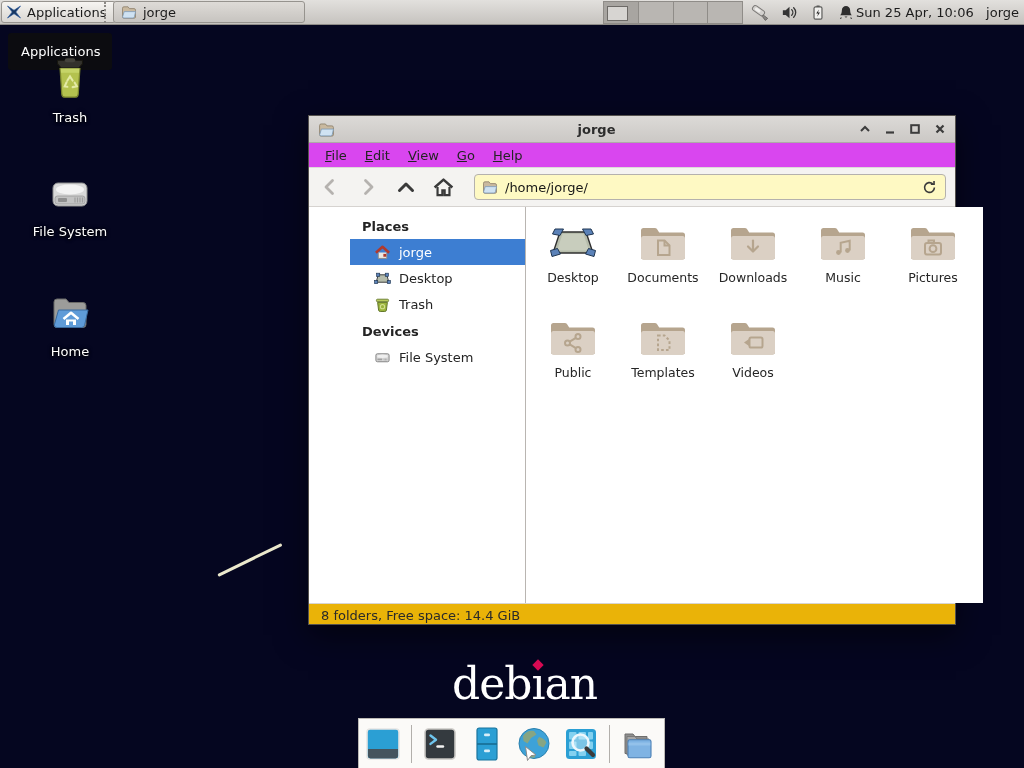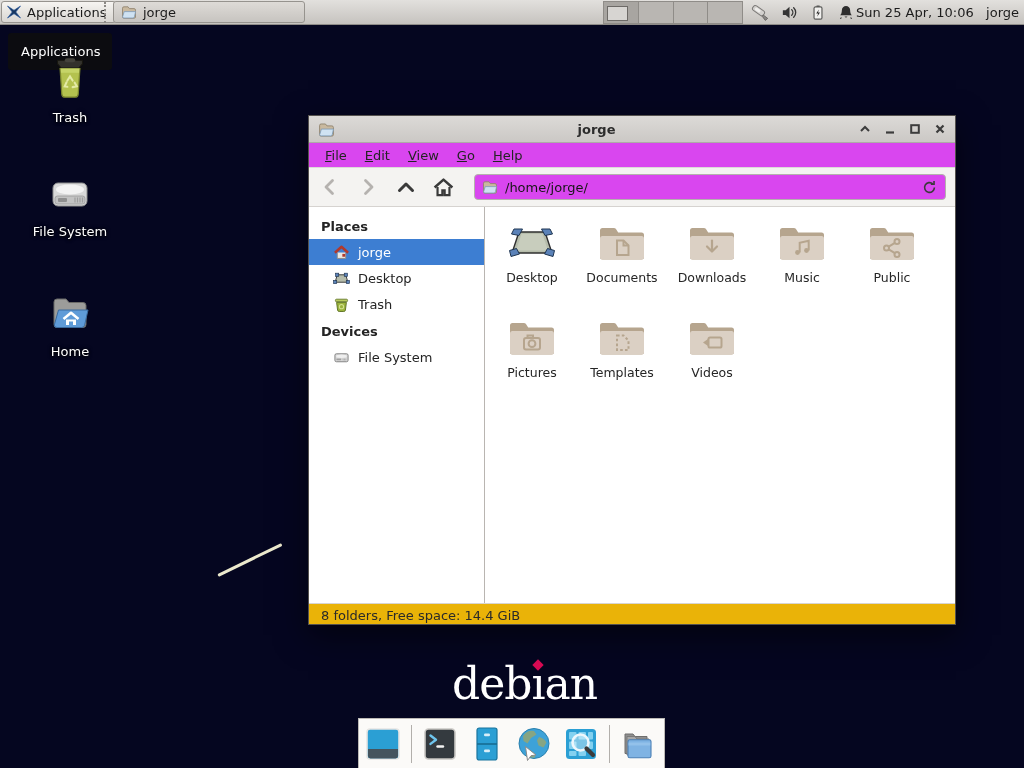--- a/index.html
+++ b/index.html
@@ -97,31 +97,31 @@
   }
   .menu-item { padding:3px 9px; color:#242424; display:inline-block; }
   .menu-item::first-letter { text-decoration:underline; }
 
   .toolbar {
     height:39px; background:#f4f3f1; border-bottom:1px solid #d6d3d0;
     display:flex; align-items:center; padding:0 9px; gap:15px; flex:0 0 auto;
   }
   .tool-btn { width:23px; height:23px; display:flex; align-items:center; justify-content:center; }
   .pathbar {
-    flex:1; height:26px; margin-left:4px; background:#d946ef;
+    flex:1; height:26px; margin-left:4px; background:#fef9c3;
     border:1px solid #b4b1ad; border-radius:4px;
     display:flex; align-items:center; gap:7px; padding:0 7px;
     color:#161616;
   }
   .pathbar .reload { margin-left:auto; }
 
   .win-body { flex:1; display:flex; min-height:0; }
   .sidebar {
     width:176px; flex:0 0 auto; border-right:1px solid #b9b5b1;
-    padding-top:5px; background:#fff;
+    padding-top:5px; background:#fff;margin-left:41px;
   }
   .side-header { font-weight:bold; color:#242424; padding:7px 12px 5px 12px; }
   .side-item {
     display:flex; align-items:center; gap:8px; padding:4px 8px 4px 24px;
     color:#242424; height:26px;
   }
   .side-item.selected { background:#3d7ed2; color:#fff; }
 
   .files-area { flex:1; position:relative; background:#fff; padding:14px 0 0 2px; }
   .files-grid { display:flex; flex-wrap:wrap; width:455px; }
@@ -477,44 +477,44 @@
             </svg>
           </span>
           <span class="f-label">Music</span>
         </div>
 
         <div class="file-cell">
           <span>
             <svg width="52" height="42" viewBox="0 0 52 42">
               <path d="M4 9.5 q0-2.5 2.5-2.5 h11 q2 0 2.8 1.4 l1.9 3.1 H45.5 q2.5 0 2.5 2.5 V36 q0 2.5-2.5 2.5 H6.5 Q4 38.5 4 36 Z" fill="#b6a58e"></path>
               <rect x="4" y="15" width="44" height="23.5" rx="2.5" fill="#dbd0c4"></rect>
+              <g stroke="#b6a58e" stroke-width="2" fill="none">
+                <path d="M21.5 22 v-2.5 h5.5 v2.5"></path>
+                <rect x="18" y="22" width="16" height="11.5" rx="2"></rect>
+                <circle cx="26" cy="27.7" r="3.4"></circle>
+              </g>
+            </svg>
+          </span>
+          <span class="f-label">Pictures</span>
+        </div>
+
+        <div class="file-cell">
+          <span>
+            <svg width="52" height="42" viewBox="0 0 52 42">
+              <path d="M4 9.5 q0-2.5 2.5-2.5 h11 q2 0 2.8 1.4 l1.9 3.1 H45.5 q2.5 0 2.5 2.5 V36 q0 2.5-2.5 2.5 H6.5 Q4 38.5 4 36 Z" fill="#b6a58e"></path>
+              <rect x="4" y="15" width="44" height="23.5" rx="2.5" fill="#dbd0c4"></rect>
               <g fill="none" stroke="#b6a58e" stroke-width="2">
                 <circle cx="20.5" cy="27" r="2.5"></circle>
                   <circle cx="31" cy="20.5" r="2.5"></circle>
                   <circle cx="31" cy="33.5" r="2.5"></circle>
                 <path d="M22.7 25.7 L28.9 21.8 M22.7 28.3 L28.9 32.2"></path>
               </g>
             </svg>
           </span>
           <span class="f-label">Public</span>
-        </div>
-
-        <div class="file-cell">
-          <span>
-            <svg width="52" height="42" viewBox="0 0 52 42">
-              <path d="M4 9.5 q0-2.5 2.5-2.5 h11 q2 0 2.8 1.4 l1.9 3.1 H45.5 q2.5 0 2.5 2.5 V36 q0 2.5-2.5 2.5 H6.5 Q4 38.5 4 36 Z" fill="#b6a58e"></path>
-              <rect x="4" y="15" width="44" height="23.5" rx="2.5" fill="#dbd0c4"></rect>
-              <g stroke="#b6a58e" stroke-width="2" fill="none">
-                <path d="M21.5 22 v-2.5 h5.5 v2.5"></path>
-                <rect x="18" y="22" width="16" height="11.5" rx="2"></rect>
-                <circle cx="26" cy="27.7" r="3.4"></circle>
-              </g>
-            </svg>
-          </span>
-          <span class="f-label">Pictures</span>
         </div>
 
         <div class="file-cell">
           <span>
             <svg width="52" height="42" viewBox="0 0 52 42">
               <path d="M4 9.5 q0-2.5 2.5-2.5 h11 q2 0 2.8 1.4 l1.9 3.1 H45.5 q2.5 0 2.5 2.5 V36 q0 2.5-2.5 2.5 H6.5 Q4 38.5 4 36 Z" fill="#b6a58e"></path>
               <rect x="4" y="15" width="44" height="23.5" rx="2.5" fill="#dbd0c4"></rect>
               <g stroke="#b6a58e" stroke-width="2" fill="none" stroke-dasharray="2.6 2.2">
                 <path d="M21 19.5 h6.5 l5 5 V34 H21 z"></path>
               </g>

